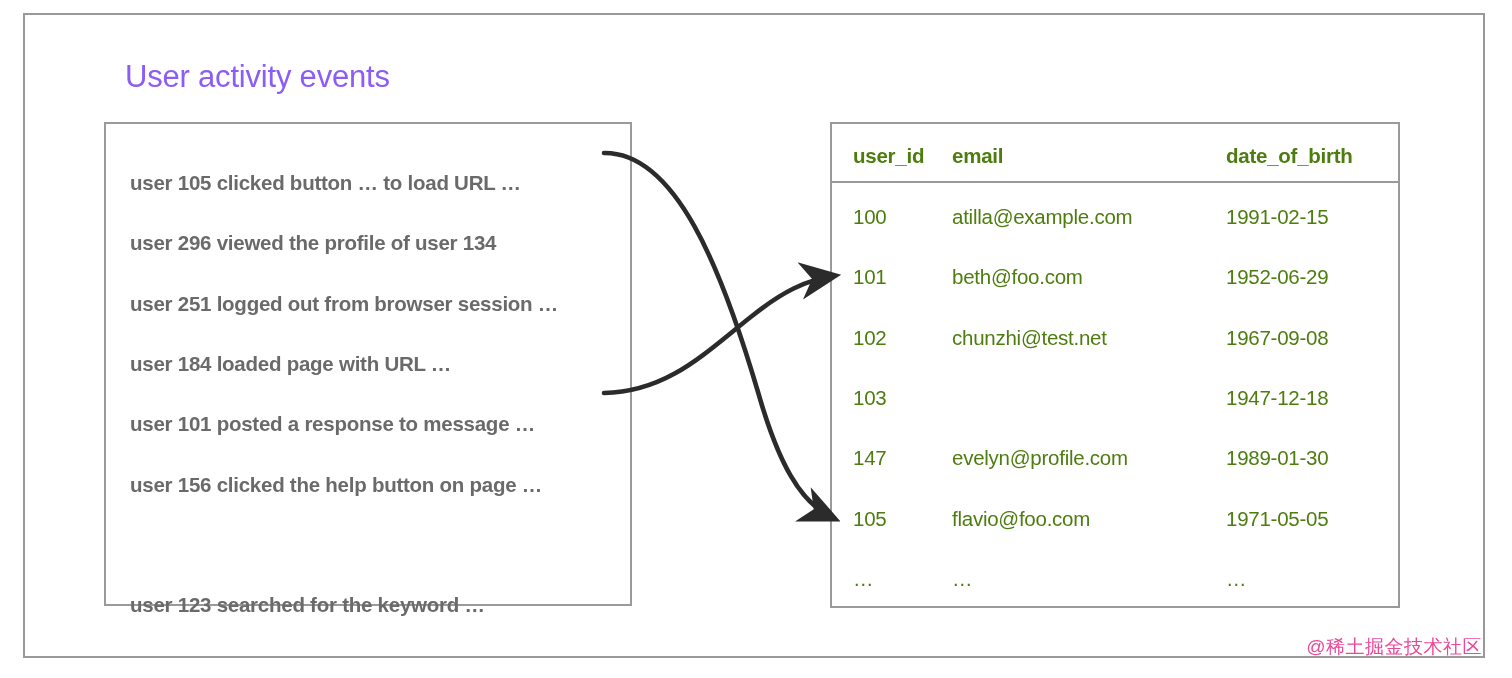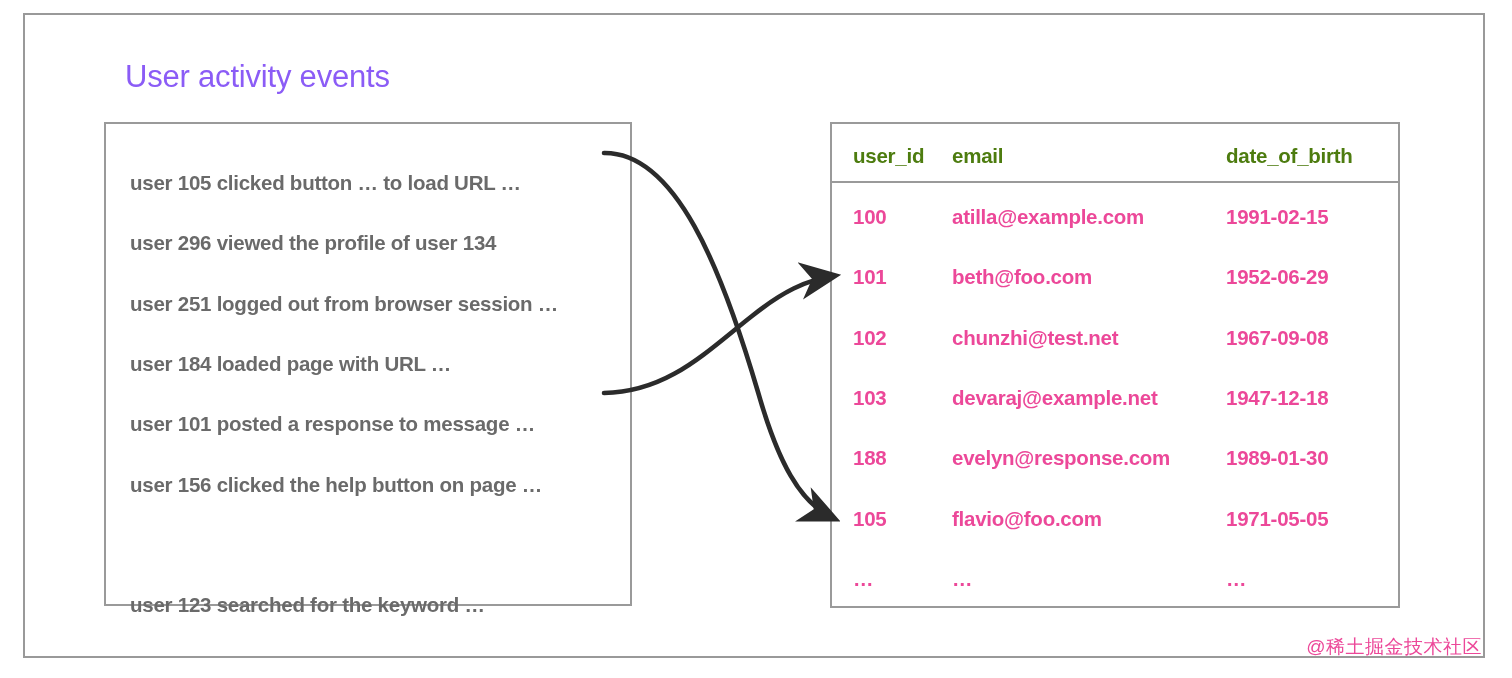--- a/index.html
+++ b/index.html
@@ -99,22 +99,22 @@
   .db-row {
     position: absolute;
     left: 0;
     right: 0;
     height: 26px;
     display: block;
   }
   .cell {
     position: absolute;
     font-size: 20.5px;
-    color: #ec4899;
-    font-weight: 700;
+    color: #4d7c0f;
+    font-weight: 400;
     white-space: nowrap;
     letter-spacing: -0.25px;
     line-height: 26px;
   }
   .db-row.header .cell {
     color: #4d7c0f;
     font-weight: 600;
   }
   .col-id   { left: 21px; }
   .col-mail { left: 120px; }
@@ -195,26 +195,25 @@
           <span class="cell col-mail">beth@foo.com</span>
           <span class="cell col-dob">1952-06-29</span>
         </div>
         <div class="db-row" style="top: 200.6px; padding-left: 32px;">
           <span class="cell col-id">102</span>
           <span class="cell col-mail">chunzhi@test.net</span>
           <span class="cell col-dob">1967-09-08</span>
         </div>
         <div class="db-row" style="top: 260.9px;">
           <span class="cell col-id">103</span>
-          <span class="cell col-mail">devaraj@example.net</span>
           <span class="cell col-dob">1947-12-18</span>
         </div>
         <div class="db-row" style="top: 321.2px;">
-          <span class="cell col-id">188</span>
-          <span class="cell col-mail">evelyn@response.com</span>
+          <span class="cell col-id">147</span>
+          <span class="cell col-mail">evelyn@profile.com</span>
           <span class="cell col-dob">1989-01-30</span>
         </div>
         <div class="db-row" style="top: 381.5px;">
           <span class="cell col-id">105</span>
           <span class="cell col-mail">flavio@foo.com</span>
           <span class="cell col-dob">1971-05-05</span>
         </div>
         <div class="db-row" style="top: 441.8px;">
           <span class="cell col-id">…</span>
           <span class="cell col-mail">…</span>

